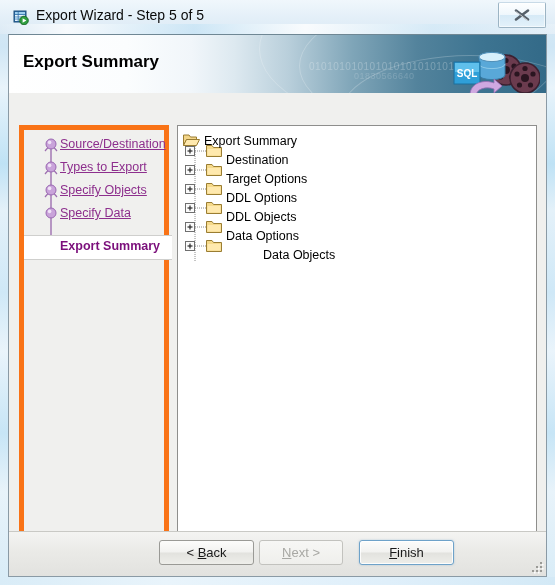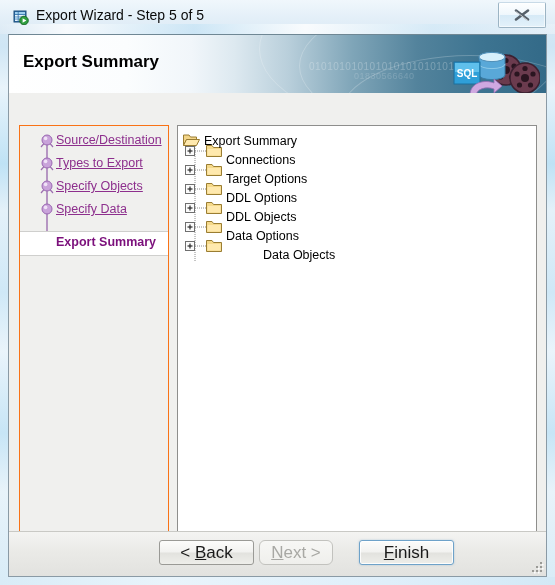--- a/index.html
+++ b/index.html
@@ -114,21 +114,21 @@
   }
   #binary-1 { left: 300px; top: 26px; font-size: 10px; }
   #binary-2 { left: 345px; top: 36px; font-size: 9px; color: rgba(255,255,255,0.18); }
   #banner-art { position: absolute; right: 6px; top: 1px; margin-top: 12px; }
 
   
   #sidebar {
     position: absolute; left: 10px; top: 90px;
     width: 150px; height: 444px;
     background: #f0f0ee;
-    border: 1px solid #f97316;
+    border: 5px solid #f97316;
     box-sizing: border-box;
   }
   .step {
     position: absolute; left: 0; width: 148px; height: 23px;
   }
   .step-label {
     position: absolute; left: 36px; top: 3px;
     font-size: 12.5px; color: #8d2f8d;
     text-decoration: underline;
     white-space: nowrap;
@@ -158,21 +158,21 @@
   #button-bar {
     position: absolute; left: 0; bottom: 0; width: 537px; height: 44px;
     background: linear-gradient(to bottom, #f4f4f2 0%, #eaeae7 45%, #e2e2df 100%);
     border-top: 1px solid #c9c9c5;
   }
   .dlg-button {
     position: absolute; top: 8px; height: 25px;
     border: 1px solid #9a9a96;
     border-radius: 3px;
     background: linear-gradient(to bottom, #fcfcfb 0%, #f2f2f0 48%, #e2e2de 52%, #eeeeea 100%);
-    font-size: 17px; color: #1a1a1a;
+    font-size: 13px; color: #1a1a1a;
     text-align: center;
     line-height: 24px;
     box-sizing: border-box;
     cursor: pointer;
     user-select: none;
   }
   .dlg-button.disabled { color: #a8a8a4; border-color: #c2c2be;
     background: linear-gradient(to bottom, #f7f7f5, #efefec); cursor: default; }
   .dlg-button.default {
     border: 1px solid #6ea2c9;
@@ -356,33 +356,33 @@
           <use href="#folder-closed" x="28" y="93"></use>
 
           <line x1="17" y1="120" x2="28" y2="120" stroke="#8c8c8c" stroke-width="1" stroke-dasharray="1,1"></line>
           <use href="#expander-plus" x="7" y="115"></use>
           <use href="#folder-closed" x="28" y="112"></use>
         </g>
       </svg>
 
       <span class="tree-label" style="left:26px; top:8px;">Export Summary</span>
 
-      <span class="tree-label" style="left:48px; top:27px;">Connections</span>
+      <span class="tree-label" style="left:48px; top:27px;">Destination</span>
       <span class="tree-label" style="left:48px; top:46px;">Target Options</span>
       <span class="tree-label" style="left:48px; top:65px;">DDL Options</span>
       <span class="tree-label" style="left:48px; top:84px;">DDL Objects</span>
       <span class="tree-label" style="left:48px; top:103px;">Data Options</span>
       <span class="tree-label" style="left:48px; top:122px;margin-left:37px;">Data Objects</span>
     </div>
 
     <div id="button-bar">
       <div class="dlg-button" style="left:150px; width:95px;">
         &lt; <u>B</u>ack
       </div>
-      <div class="dlg-button disabled" style="left:250px; width:74px;border-radius:6px;">
+      <div class="dlg-button disabled" style="left:250px; width:84px;">
         <u>N</u>ext &gt;
       </div>
       <div class="dlg-button default" style="left:350px; width:95px;">
         <u>F</u>inish
       </div>
 
       <svg id="resize-grip" width="14" height="14">
         <g fill="#9a9a96">
           <rect x="10" y="2" width="2" height="2"></rect>
           <rect x="6" y="6" width="2" height="2"></rect>

